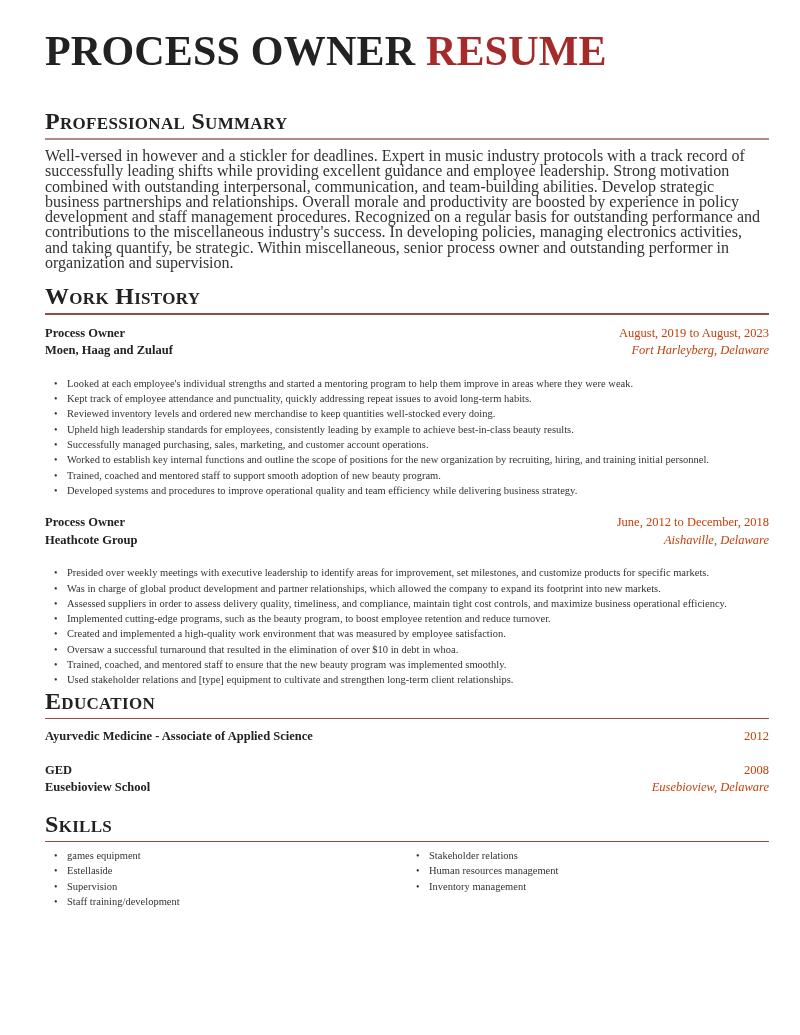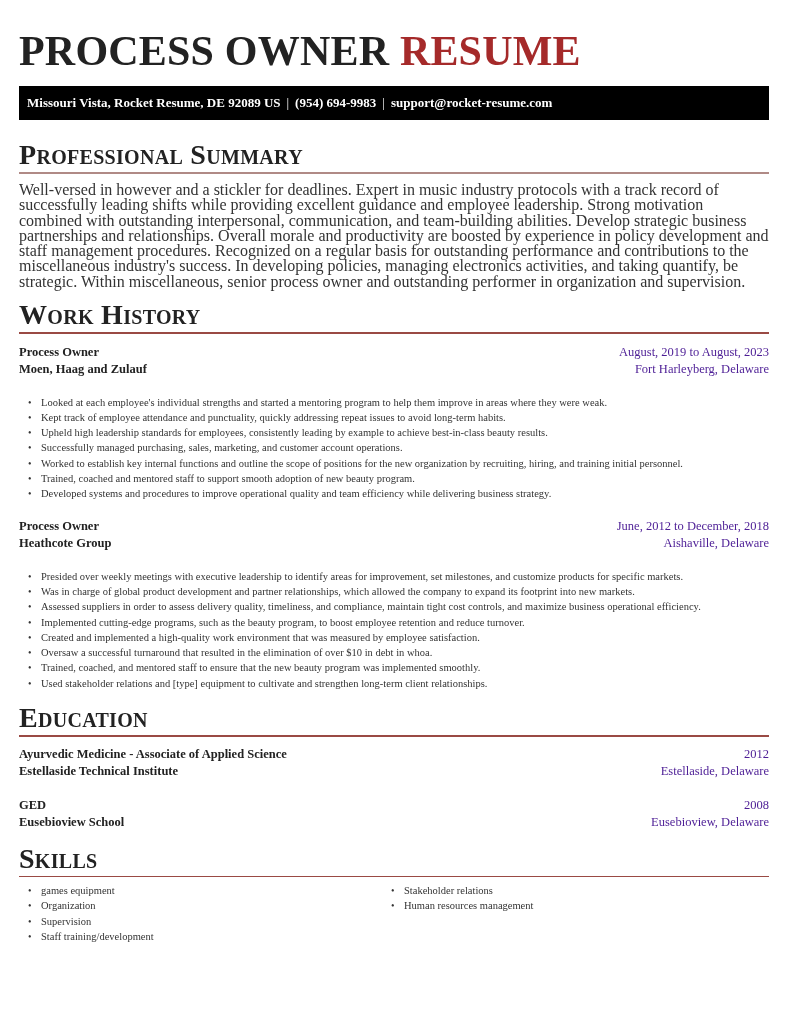--- a/index.html
+++ b/index.html
@@ -7,21 +7,21 @@
       width: 800px;
       height: 1035px;
       background: #ffffff;
       font-family: "Liberation Serif", "DejaVu Serif", serif;
       color: #222222;
     }
     .page {
       position: relative;
       width: 800px;
       height: 1035px;
-      padding: 0 31px 0 19px;
+      padding: 0 31px 0 45px;
     }
     .title {
       padding-top: 28px;
       font-size: 42px;
       font-weight: bold;
       letter-spacing: 0.2px;
       line-height: 46px;
       color: #222222;
       height: 86px;
     }
@@ -31,55 +31,55 @@
       color: #ffffff;
       height: 34px;
       line-height: 34px;
       padding-left: 8px;
       font-size: 13px;
       font-weight: bold;
       white-space: nowrap;
     }
     .contact-bar .sep { padding: 0 6px; font-weight: normal; }
     .section-heading {
-      font-size: 28px;
+      font-size: 24px;
       font-weight: bold;
       font-variant: small-caps;
       color: #222222;
       letter-spacing: 0.3px;
       line-height: 26px;
     }
     .rule {
       height: 2px;
       background: #b08a86;
       margin-top: 4px;
     }
     .rule.dark { background: #9a4a44; height: 1.5px; }
     .summary {
       margin-top: 8px;
       font-size: 16px;
       line-height: 15.3px;
       color: #333333;
     }
     #summary-heading { margin-top: 22px; }
     #work-heading { margin-top: 13px; }
-    #edu-heading { margin-top: 14px; }
+    #edu-heading { }
     #skills-heading { margin-top: 14px; }
     .entry { margin-top: 10px; }
     .entry + .entry { margin-top: 16px; }
     .row {
       display: flex;
       justify-content: space-between;
       align-items: baseline;
       font-size: 12.5px;
       line-height: 17.5px;
     }
     .row .left { font-weight: bold; color: #222222; }
-    .row .right { color: #4c1d95; }
-    .row .right.italic { }
+    .row .right { color: #c2410c; }
+    .row .right.italic { font-style: italic; }
     ul.bullets {
       list-style: none;
       margin-top: 16px;
       padding-left: 9px;
     }
     ul.bullets li {
       position: relative;
       font-size: 10.5px;
       line-height: 15.3px;
       color: #333333;
@@ -105,23 +105,20 @@
 </head>
 <body>
 
 <div class="page">
 
   <h1 class="title">
     <span>PROCESS OWNER</span>
     <span class="accent">RESUME</span>
   </h1>
 
-  <div class="contact-bar">
-    <span>Missouri Vista, Rocket Resume, DE 92089 US</span><span class="sep">|</span><span>(954) 694-9983</span><span class="sep">|</span><span>support@rocket-resume.com</span>
-  </div>
 
   <section>
     <h2 id="summary-heading" class="section-heading">Professional Summary</h2>
     <div class="rule"></div>
     <p class="summary">Well-versed in however and a stickler for deadlines. Expert in music industry protocols with a track record of successfully leading shifts while providing excellent guidance and employee leadership. Strong motivation combined with outstanding interpersonal, communication, and team-building abilities. Develop strategic business partnerships and relationships. Overall morale and productivity are boosted by experience in policy development and staff management procedures. Recognized on a regular basis for outstanding performance and contributions to the miscellaneous industry's success. In developing policies, managing electronics activities, and taking quantify, be strategic. Within miscellaneous, senior process owner and outstanding performer in organization and supervision.</p>
   </section>
 
   <section>
     <h2 id="work-heading" class="section-heading">Work History</h2>
     <div class="rule dark"></div>
@@ -131,20 +128,21 @@
         <span class="left">Process Owner</span>
         <span class="right">August, 2019 to August, 2023</span>
       </div>
       <div class="row">
         <span class="left">Moen, Haag and Zulauf</span>
         <span class="right italic">Fort Harleyberg, Delaware</span>
       </div>
       <ul class="bullets">
         <li>Looked at each employee's individual strengths and started a mentoring program to help them improve in areas where they were weak.</li>
         <li>Kept track of employee attendance and punctuality, quickly addressing repeat issues to avoid long-term habits.</li>
+        <li>Reviewed inventory levels and ordered new merchandise to keep quantities well-stocked every doing.</li>
         <li>Upheld high leadership standards for employees, consistently leading by example to achieve best-in-class beauty results.</li>
         <li>Successfully managed purchasing, sales, marketing, and customer account operations.</li>
         <li>Worked to establish key internal functions and outline the scope of positions for the new organization by recruiting, hiring, and training initial personnel.</li>
         <li>Trained, coached and mentored staff to support smooth adoption of new beauty program.</li>
         <li>Developed systems and procedures to improve operational quality and team efficiency while delivering business strategy.</li>
       </ul>
     </div>
 
     <div class="entry">
       <div class="row">
@@ -170,48 +168,45 @@
 
   <section>
     <h2 id="edu-heading" class="section-heading">Education</h2>
     <div class="rule dark"></div>
 
     <div class="edu-entry">
       <div class="row">
         <span class="left">Ayurvedic Medicine - Associate of Applied Science</span>
         <span class="right">2012</span>
       </div>
-      <div class="row">
-        <span class="left">Estellaside Technical Institute</span>
-        <span class="right italic">Estellaside, Delaware</span>
-      </div>
     </div>
 
     <div class="edu-entry">
       <div class="row">
         <span class="left">GED</span>
         <span class="right">2008</span>
       </div>
       <div class="row">
         <span class="left">Eusebioview School</span>
         <span class="right italic">Eusebioview, Delaware</span>
       </div>
     </div>
   </section>
 
   <section>
     <h2 id="skills-heading" class="section-heading">Skills</h2>
     <div class="rule dark"></div>
     <div class="skills">
       <ul class="bullets">
         <li>games equipment</li>
-        <li>Organization</li>
+        <li>Estellaside</li>
         <li>Supervision</li>
         <li>Staff training/development</li>
       </ul>
       <ul class="bullets">
         <li>Stakeholder relations</li>
         <li>Human resources management</li>
+        <li>Inventory management</li>
       </ul>
     </div>
   </section>
 
 </div>
 
 </body></html>

